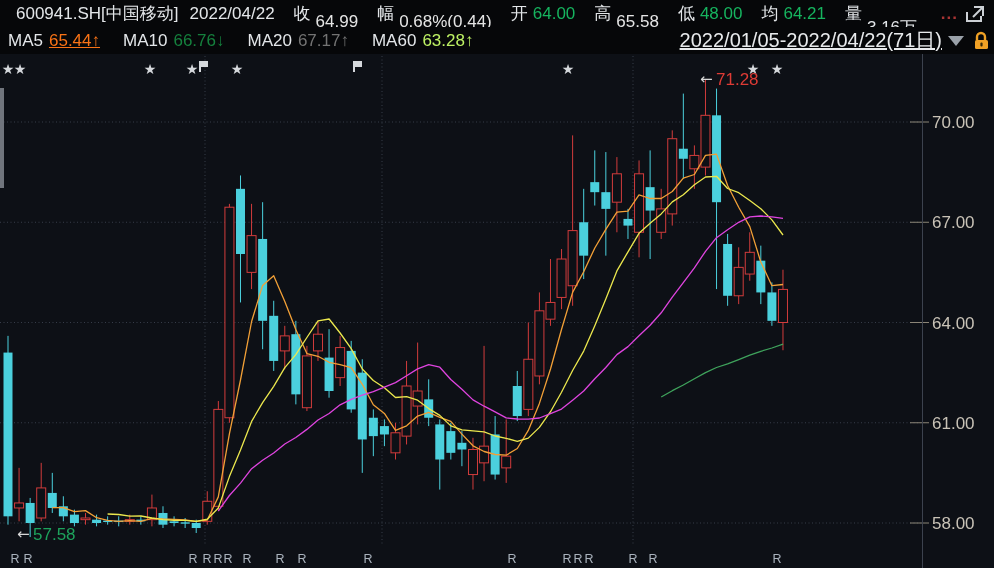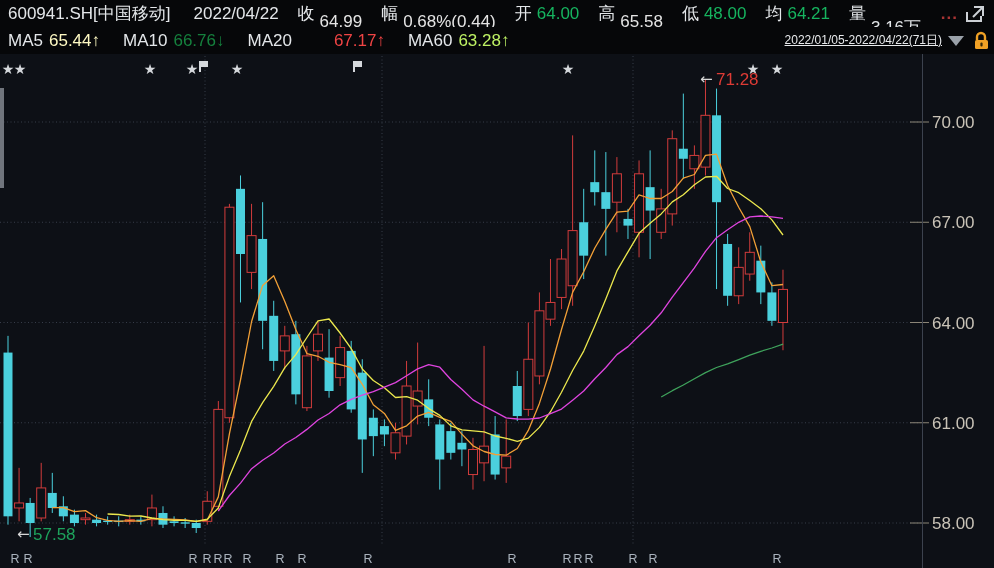--- a/index.html
+++ b/index.html
@@ -4,38 +4,38 @@
 <style>
   html,body{margin:0;padding:0;background:#08090d;}
   .screen{position:relative;width:994px;height:568px;overflow:hidden;
           background:#0d1016;font-family:"Liberation Sans",sans-serif;
           -webkit-font-smoothing:antialiased;}
   #chart{position:absolute;top:0;left:0;}
   .hrow{position:absolute;left:0;width:994px;height:27px;display:flex;align-items:center;
         background:#060709;color:#e3e6e9;font-size:17px;white-space:nowrap;z-index:5;}
   .hrow1{top:0;}
   .hrow2{top:27px;}
-  .sym{margin-left:8px;}
-  .qdate{margin-left:23px;}
+  .sym{margin-left:16px;}
+  .qdate{margin-left:11px;}
   .fld{margin-left:19px;display:flex;align-items:center;}
   .fld .lbl{color:#e3e6e9;margin-right:5px;}
   .c-red{color:#e5e5e5;margin-top:16px;}
   .c-green{color:#16b45f;}
   .c-white{color:#e3e6e9;margin-top:28px;}
-  .c-ma5{color:#fef9c3;}
+  .c-ma5{color:#f97316;text-decoration:underline;}
   .c-ma10{color:#15803d;}
-  .c-ma20{color:#ef4444;margin-left:36px;}
+  .c-ma20{color:#737373;}
   .c-ma60{color:#bef264;}
   .more{margin-left:auto;margin-right:6px;font-weight:bold;letter-spacing:1px;color:#a83434;}
   .hicon{margin-right:8px;}
   .ma-item{margin-left:23px;display:flex;align-items:center;}
   .ma-item:first-child{margin-left:8px;}
   .ma-item .lbl{margin-right:6px;}
   .range-group{margin-left:auto;display:flex;align-items:center;margin-right:4px;}
-  .range{color:#e8eaec;text-decoration:underline;font-size:12px;cursor:pointer;text-align:center;}
+  .range{color:#e8eaec;text-decoration:underline;font-size:20px;cursor:pointer;text-align:center;}
   .tri{width:0;height:0;border-left:8px solid transparent;border-right:8px solid transparent;
        border-top:10px solid #9aa1a9;margin-left:6px;}
   .locksvg{margin-left:8px;}
   
   .grid{stroke:#414856;stroke-width:1;stroke-dasharray:1 2.5;opacity:.8;}
   .tick{stroke:#8b8577;stroke-width:1;}
   .axisline{stroke:#3c424e;stroke-width:1;}
   .axis-label{fill:#c9c3b7;font-size:17px;font-family:"Liberation Sans",sans-serif;}
   .star{fill:#d5d8dc;font-size:14px;text-anchor:middle;font-family:"DejaVu Sans",sans-serif;}
   .flag{fill:#d5d8dc;}

